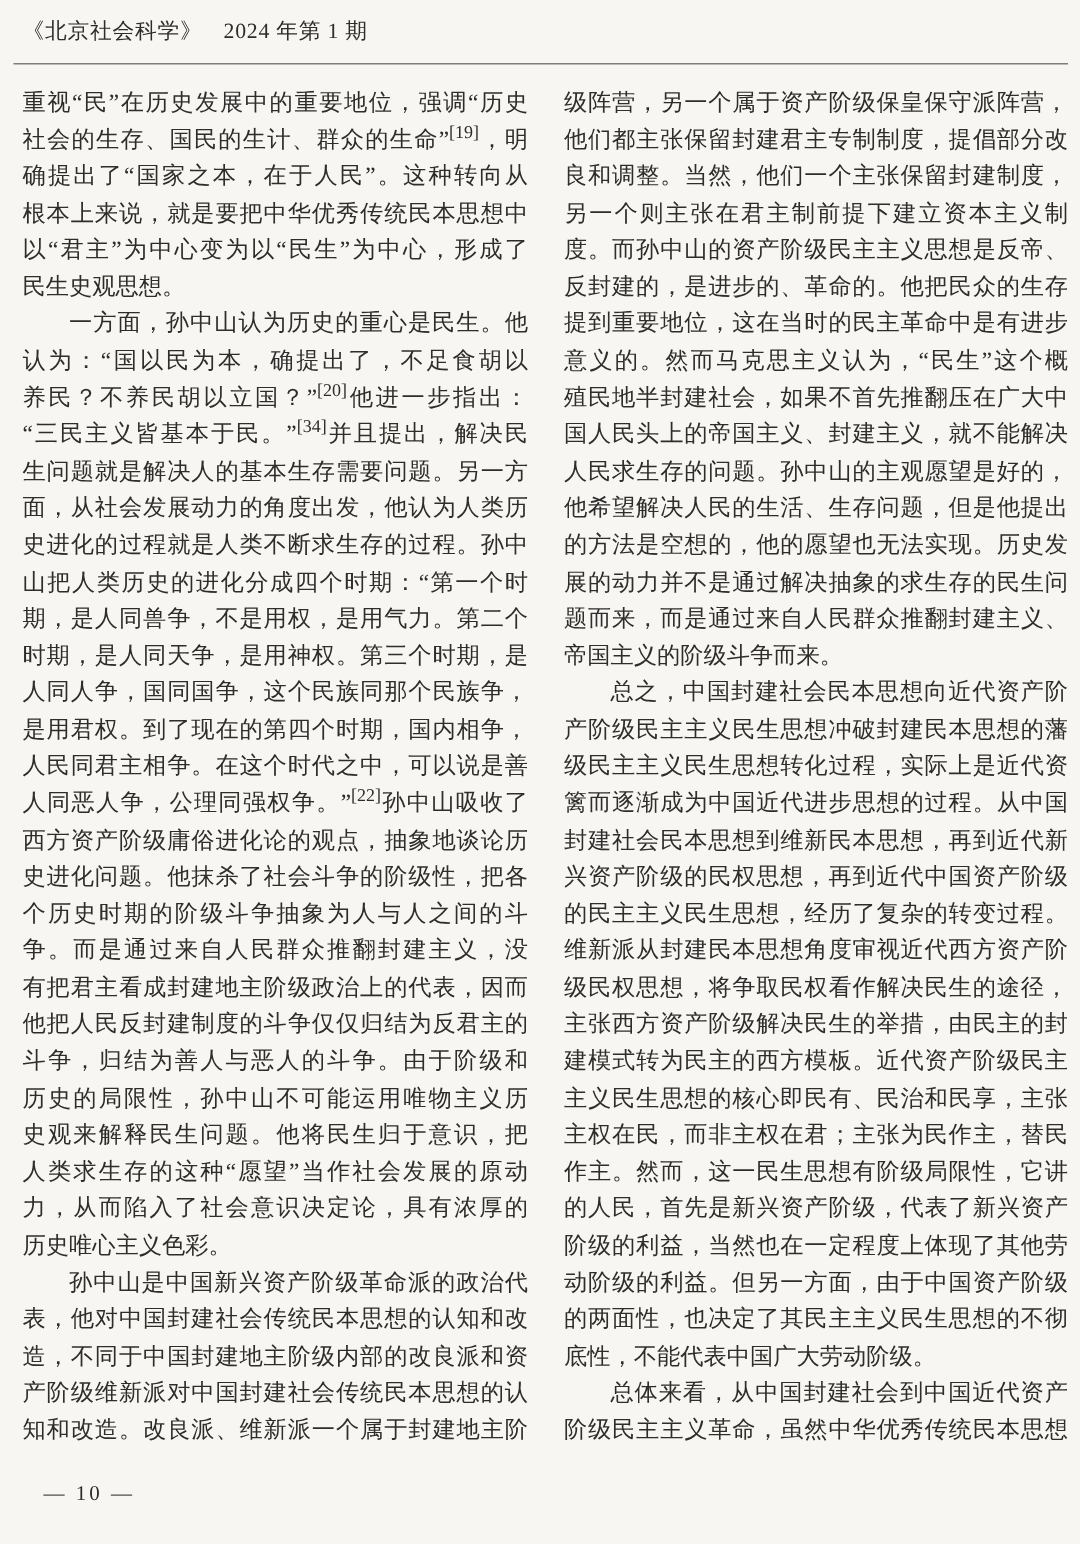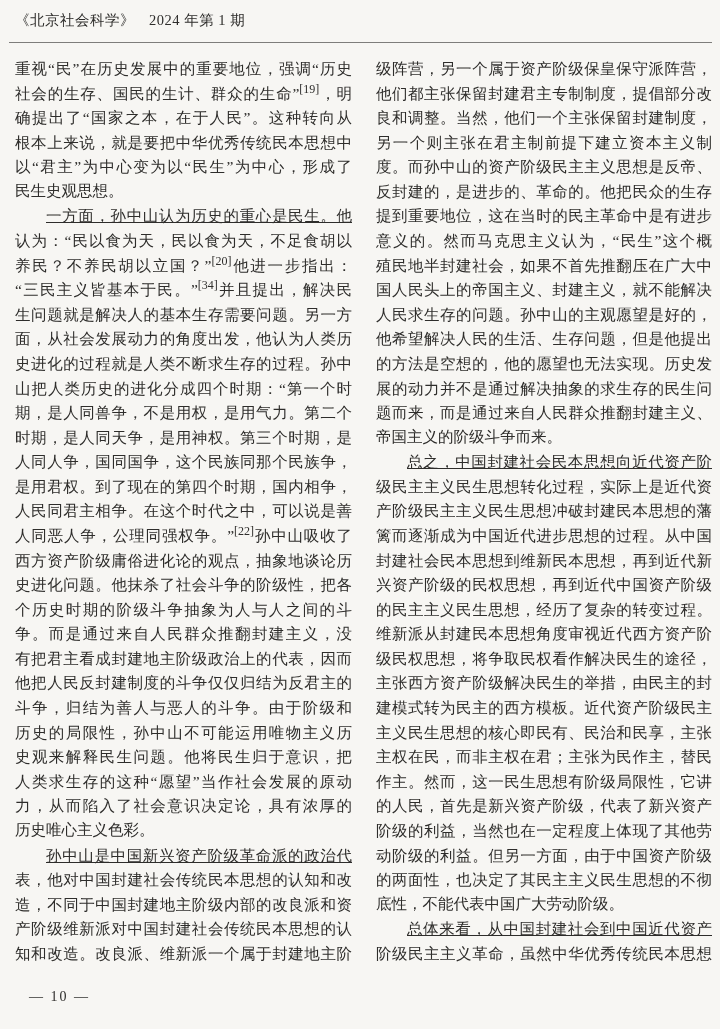--- a/index.html
+++ b/index.html
@@ -50,25 +50,23 @@
     font-size: 15.5px;
     height: 24.58px;
     line-height: 24.58px;
     text-align: justify;
     text-align-last: justify;
     overflow: hidden;
     white-space: nowrap;
   }
   .line.para-end {
     text-align-last: left;
-    font-family: Liberation Mono, monospace;
   }
   .line.para-start {
     text-indent: 2em;
-    text-decoration: underline;
   }
   sup.ref {
     font-size: 12px;
     vertical-align: super;
     line-height: 0;
   }
   .page-footer {
     position: absolute;
     left: 29px;
     top: 989px;
@@ -86,21 +84,21 @@
 <div class="header-rule"></div>
 
 <div class="column column-left">
     <div class="line">重视“民”在历史发展中的重要地位，强调“历史</div>
     <div class="line">社会的生存、国民的生计、群众的生命”<sup class="ref">[19]</sup>，明</div>
     <div class="line">确提出了“国家之本，在于人民”。这种转向从</div>
     <div class="line">根本上来说，就是要把中华优秀传统民本思想中</div>
     <div class="line">以“君主”为中心变为以“民生”为中心，形成了</div>
     <div class="line para-end">民生史观思想。</div>
     <div class="line para-start">一方面，孙中山认为历史的重心是民生。他</div>
-    <div class="line">认为：“民以食为天，民以食为天，不足食胡以</div>
+    <div class="line">认为：“国以民为本，确提出了，不足食胡以</div>
     <div class="line">养民？不养民胡以立国？”<sup class="ref">[20]</sup>他进一步指出：</div>
     <div class="line">“三民主义皆基本于民。”<sup class="ref">[34]</sup>并且提出，解决民</div>
     <div class="line">生问题就是解决人的基本生存需要问题。另一方</div>
     <div class="line">面，从社会发展动力的角度出发，他认为人类历</div>
     <div class="line">史进化的过程就是人类不断求生存的过程。孙中</div>
     <div class="line">山把人类历史的进化分成四个时期：“第一个时</div>
     <div class="line">期，是人同兽争，不是用权，是用气力。第二个</div>
     <div class="line">时期，是人同天争，是用神权。第三个时期，是</div>
     <div class="line">人同人争，国同国争，这个民族同那个民族争，</div>
     <div class="line">是用君权。到了现在的第四个时期，国内相争，</div>
@@ -135,22 +133,22 @@
     <div class="line">意义的。然而马克思主义认为，“民生”这个概</div>
     <div class="line">殖民地半封建社会，如果不首先推翻压在广大中</div>
     <div class="line">国人民头上的帝国主义、封建主义，就不能解决</div>
     <div class="line">人民求生存的问题。孙中山的主观愿望是好的，</div>
     <div class="line">他希望解决人民的生活、生存问题，但是他提出</div>
     <div class="line">的方法是空想的，他的愿望也无法实现。历史发</div>
     <div class="line">展的动力并不是通过解决抽象的求生存的民生问</div>
     <div class="line">题而来，而是通过来自人民群众推翻封建主义、</div>
     <div class="line para-end">帝国主义的阶级斗争而来。</div>
     <div class="line para-start">总之，中国封建社会民本思想向近代资产阶</div>
+    <div class="line">产阶级民主主义民生思想冲破封建民本思想的藩</div>
     <div class="line">级民主主义民生思想转化过程，实际上是近代资</div>
-    <div class="line">产阶级民主主义民生思想冲破封建民本思想的藩</div>
     <div class="line">篱而逐渐成为中国近代进步思想的过程。从中国</div>
     <div class="line">封建社会民本思想到维新民本思想，再到近代新</div>
     <div class="line">兴资产阶级的民权思想，再到近代中国资产阶级</div>
     <div class="line">的民主主义民生思想，经历了复杂的转变过程。</div>
     <div class="line">维新派从封建民本思想角度审视近代西方资产阶</div>
     <div class="line">级民权思想，将争取民权看作解决民生的途径，</div>
     <div class="line">主张西方资产阶级解决民生的举措，由民主的封</div>
     <div class="line">建模式转为民主的西方模板。近代资产阶级民主</div>
     <div class="line">主义民生思想的核心即民有、民治和民享，主张</div>
     <div class="line">主权在民，而非主权在君；主张为民作主，替民</div>

